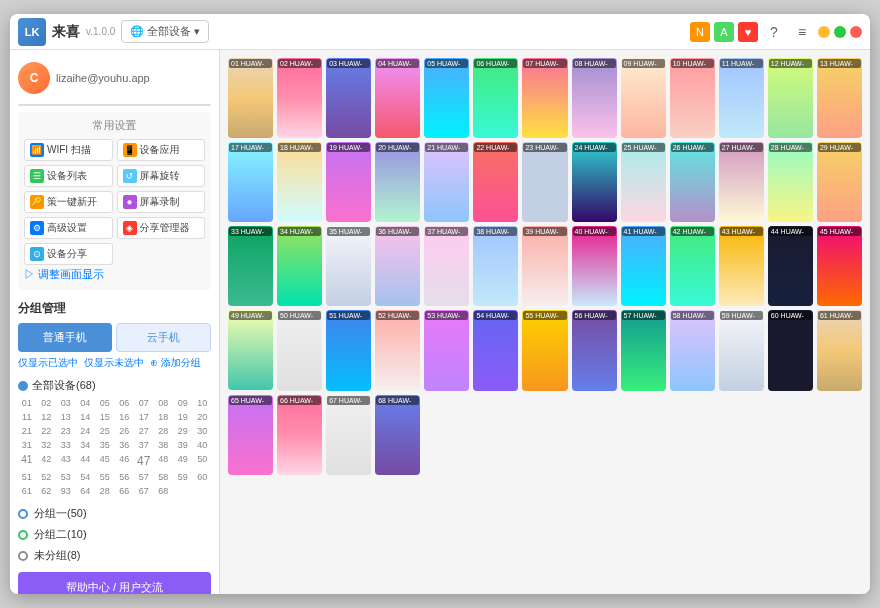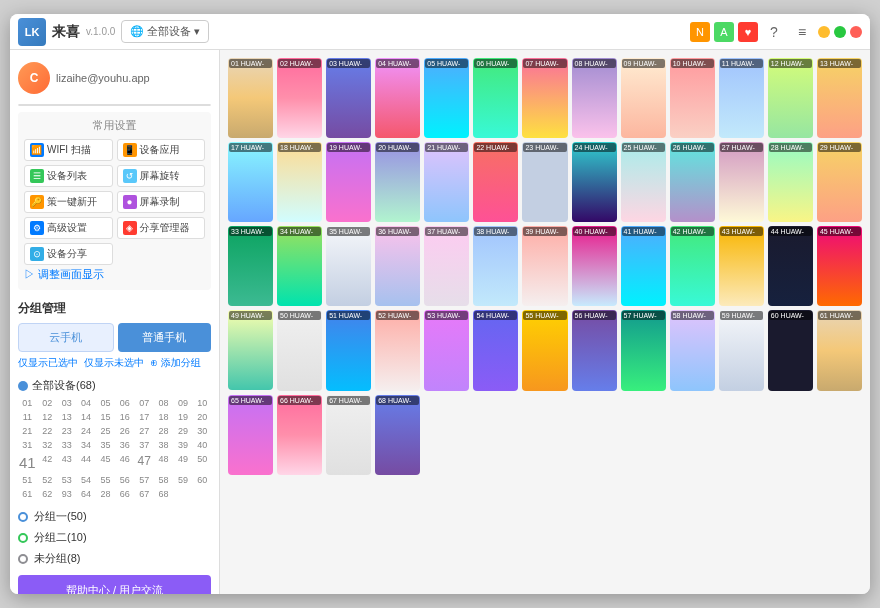--- a/index.html
+++ b/index.html
@@ -516,22 +516,22 @@
             <span class="btn-icon cyan">⊙</span>
             <span>设备分享</span>
           </button>
         </div>
         <div class="panel-link">▷ 调整画面显示</div>
       </div>
 
       <div class="group-section">
         <div class="group-title">分组管理</div>
         <div class="group-btns">
+          <button class="group-btn primary">普通手机</button>
           <button class="group-btn secondary">云手机</button>
-          <button class="group-btn primary">普通手机</button>
         </div>
         <div class="group-hint">
           <span class="hint-link">仅显示已选中</span>
           <span class="hint-link">仅显示未选中</span>
           <span class="hint-link">⊕ <span>添加分组</span></span>
         </div>
 
         <div class="all-devices">
           <div class="device-dot"></div>
           <span>全部设备(68)</span>
@@ -571,21 +571,21 @@
             <span style="cursor: pointer; padding: 1px; border-radius: 2px; font-size: 9px;">31</span>
             <span style="cursor: pointer; padding: 1px; border-radius: 2px; font-size: 9px;">32</span>
             <span style="cursor: pointer; padding: 1px; border-radius: 2px; font-size: 9px;">33</span>
             <span style="cursor: pointer; padding: 1px; border-radius: 2px; font-size: 9px;">34</span>
             <span style="cursor: pointer; padding: 1px; border-radius: 2px; font-size: 9px;">35</span>
             <span style="cursor: pointer; padding: 1px; border-radius: 2px; font-size: 9px;">36</span>
             <span style="cursor: pointer; padding: 1px; border-radius: 2px; font-size: 9px;">37</span>
             <span style="cursor: pointer; padding: 1px; border-radius: 2px; font-size: 9px;">38</span>
             <span style="cursor: pointer; padding: 1px; border-radius: 2px; font-size: 9px;">39</span>
             <span style="cursor: pointer; padding: 1px; border-radius: 2px; font-size: 9px;">40</span>
-            <span style="cursor: pointer; padding: 1px; border-radius: 2px; font-size: 15px;">41</span>
+            <span style="cursor: pointer; padding: 1px; border-radius: 2px; font-size: 10px;">41</span>
             <span style="cursor: pointer; padding: 1px; border-radius: 2px; font-size: 9px;">42</span>
             <span style="cursor: pointer; padding: 1px; border-radius: 2px; font-size: 9px;">43</span>
             <span style="cursor: pointer; padding: 1px; border-radius: 2px; font-size: 9px;">44</span>
             <span style="cursor: pointer; padding: 1px; border-radius: 2px; font-size: 9px;">45</span>
             <span style="cursor: pointer; padding: 1px; border-radius: 2px; font-size: 9px;">46</span>
             <span style="cursor: pointer; padding: 1px; border-radius: 2px; font-size: 12px;">47</span>
             <span style="cursor: pointer; padding: 1px; border-radius: 2px; font-size: 9px;">48</span>
             <span style="cursor: pointer; padding: 1px; border-radius: 2px; font-size: 9px;">49</span>
             <span style="cursor: pointer; padding: 1px; border-radius: 2px; font-size: 9px;">50</span>
             <span style="cursor: pointer; padding: 1px; border-radius: 2px; font-size: 9px;">51</span>

